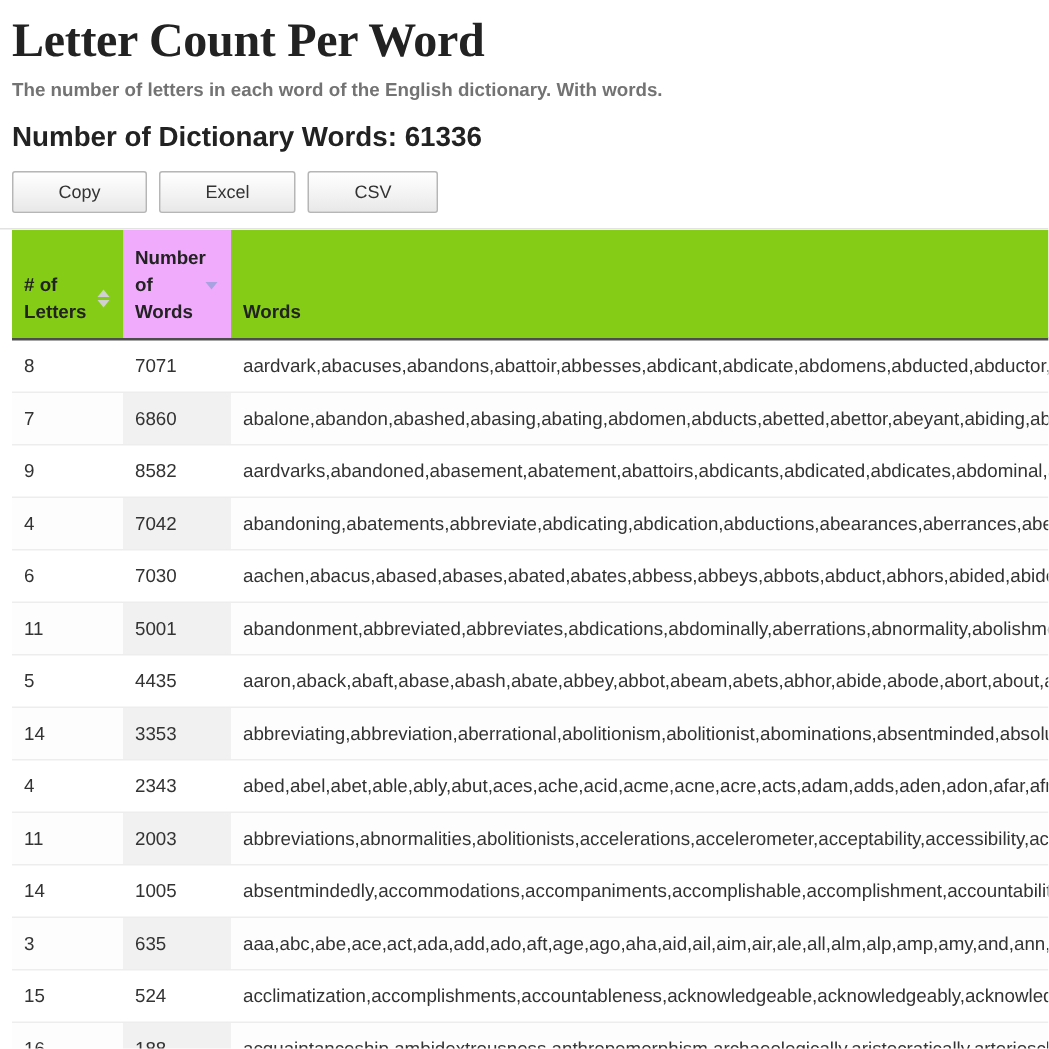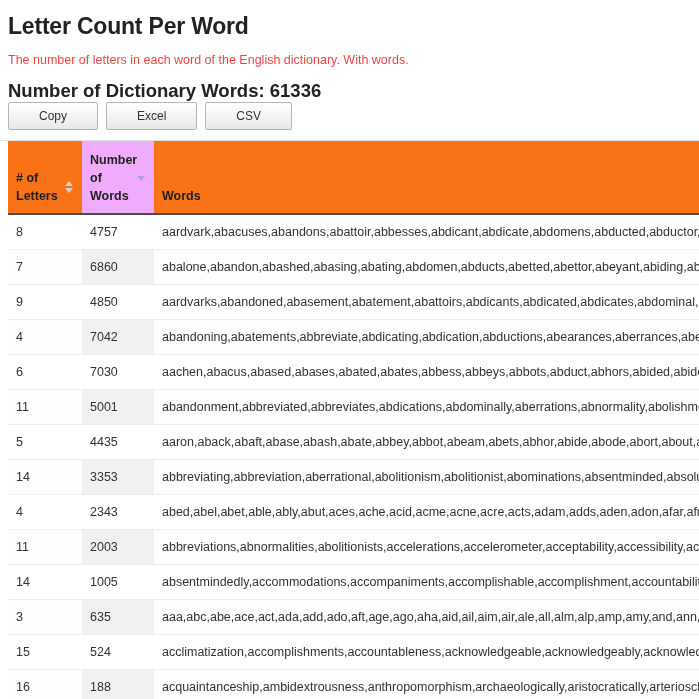--- a/index.html
+++ b/index.html
@@ -14,39 +14,41 @@
     font-family: "Liberation Sans", sans-serif;
     color: #333333;
     -webkit-font-smoothing: antialiased;
   }
   .page {
     padding: 8px 0 0 8px;
     box-sizing: border-box;
     width: 699px;
   }
   .page-title {
-    font-size: 23px;
+    font-size: 32px;
     line-height: 36px;
     font-weight: bold;
     color: #222222;
     margin: 0 0 8px 0;
     letter-spacing: -0.2px;
+    font-family: Liberation Serif, serif;
   }
   .subtitle {
     font-size: 12.5px;
     line-height: 16px;
-    color: #ef4444;
+    color: #737373;
     margin: 0 0 12px 0;
+    font-weight: bold;
   }
   .count-heading {
     font-size: 18.5px;
     line-height: 22px;
     font-weight: bold;
     color: #222222;
-    margin: 0 0 0 0;
+    margin: 0 0 12px 0;
   }
   .btn-group {
     display: flex;
     gap: 8px;
     margin: 0 0 10px 0;
   }
   .btn {
     font-family: "Liberation Sans", sans-serif;
     font-size: 12px;
     line-height: 14px;
@@ -79,21 +81,21 @@
     line-height: 18px;
     font-weight: bold;
     color: #222222;
     text-align: left;
     vertical-align: bottom;
     padding: 10px 8px 8px 8px;
     border-bottom: 2px solid #4c4c4c;
     box-sizing: border-box;
     position: relative;
     cursor: pointer;
-    background: #f97316;
+    background: #84cc16;
     white-space: normal;
   }
   table.data thead th.sorted-col {
     background: #f0abfc;
   }
   .th-inner {
     display: block;
     padding-right: 16px;
     position: relative;
   }
@@ -196,31 +198,31 @@
         <th>
           <span class="th-inner" style="padding-right:0">
             <span>Words</span>
           </span>
         </th>
       </tr>
     </thead>
     <tbody id="table-body">
         <tr>
           <td>8</td>
-          <td class="sorted-col">4757</td>
+          <td class="sorted-col">7071</td>
           <td>aardvark,abacuses,abandons,abattoir,abbesses,abdicant,abdicate,abdomens,abducted,abductor,aberrant</td>
         </tr>
         <tr>
           <td>7</td>
           <td class="sorted-col">6860</td>
           <td>abalone,abandon,abashed,abasing,abating,abdomen,abducts,abetted,abettor,abeyant,abiding,abidjan,ab</td>
         </tr>
         <tr>
           <td>9</td>
-          <td class="sorted-col">4850</td>
+          <td class="sorted-col">8582</td>
           <td>aardvarks,abandoned,abasement,abatement,abattoirs,abdicants,abdicated,abdicates,abdominal,abducting</td>
         </tr>
         <tr>
           <td>4</td>
           <td class="sorted-col">7042</td>
           <td>abandoning,abatements,abbreviate,abdicating,abdication,abductions,abearances,aberrances,aberrating,</td>
         </tr>
         <tr>
           <td>6</td>
           <td class="sorted-col">7030</td>

